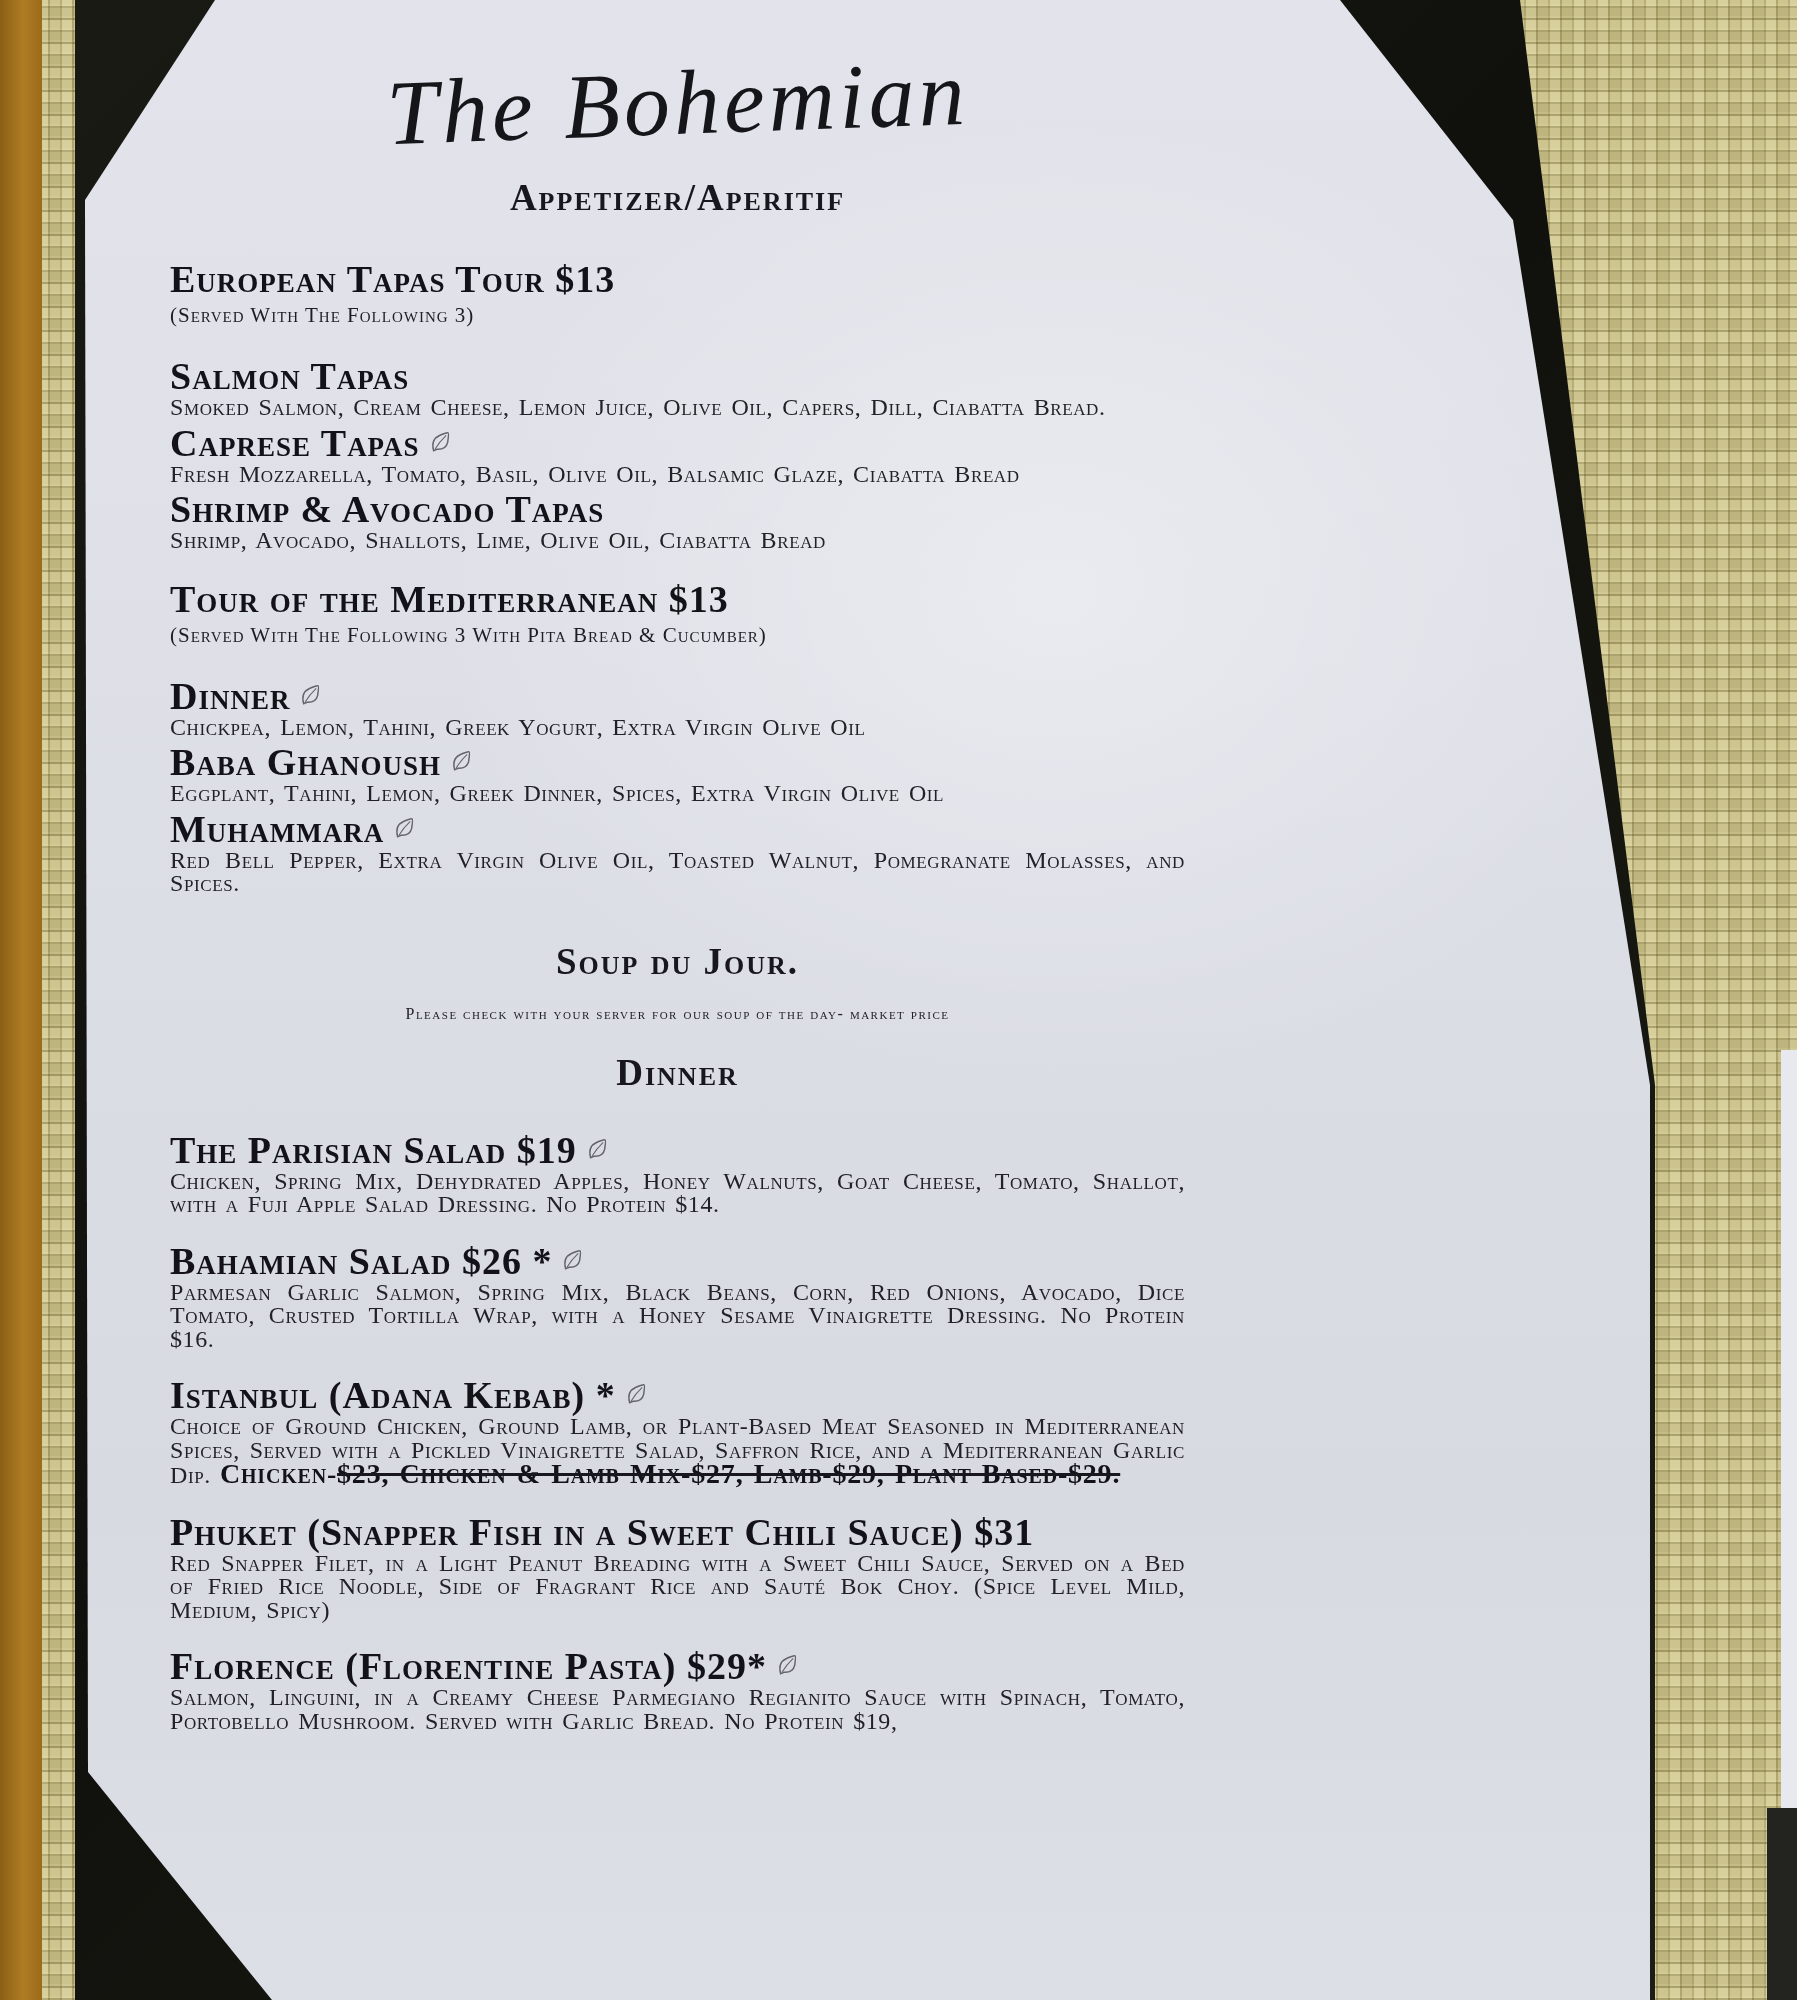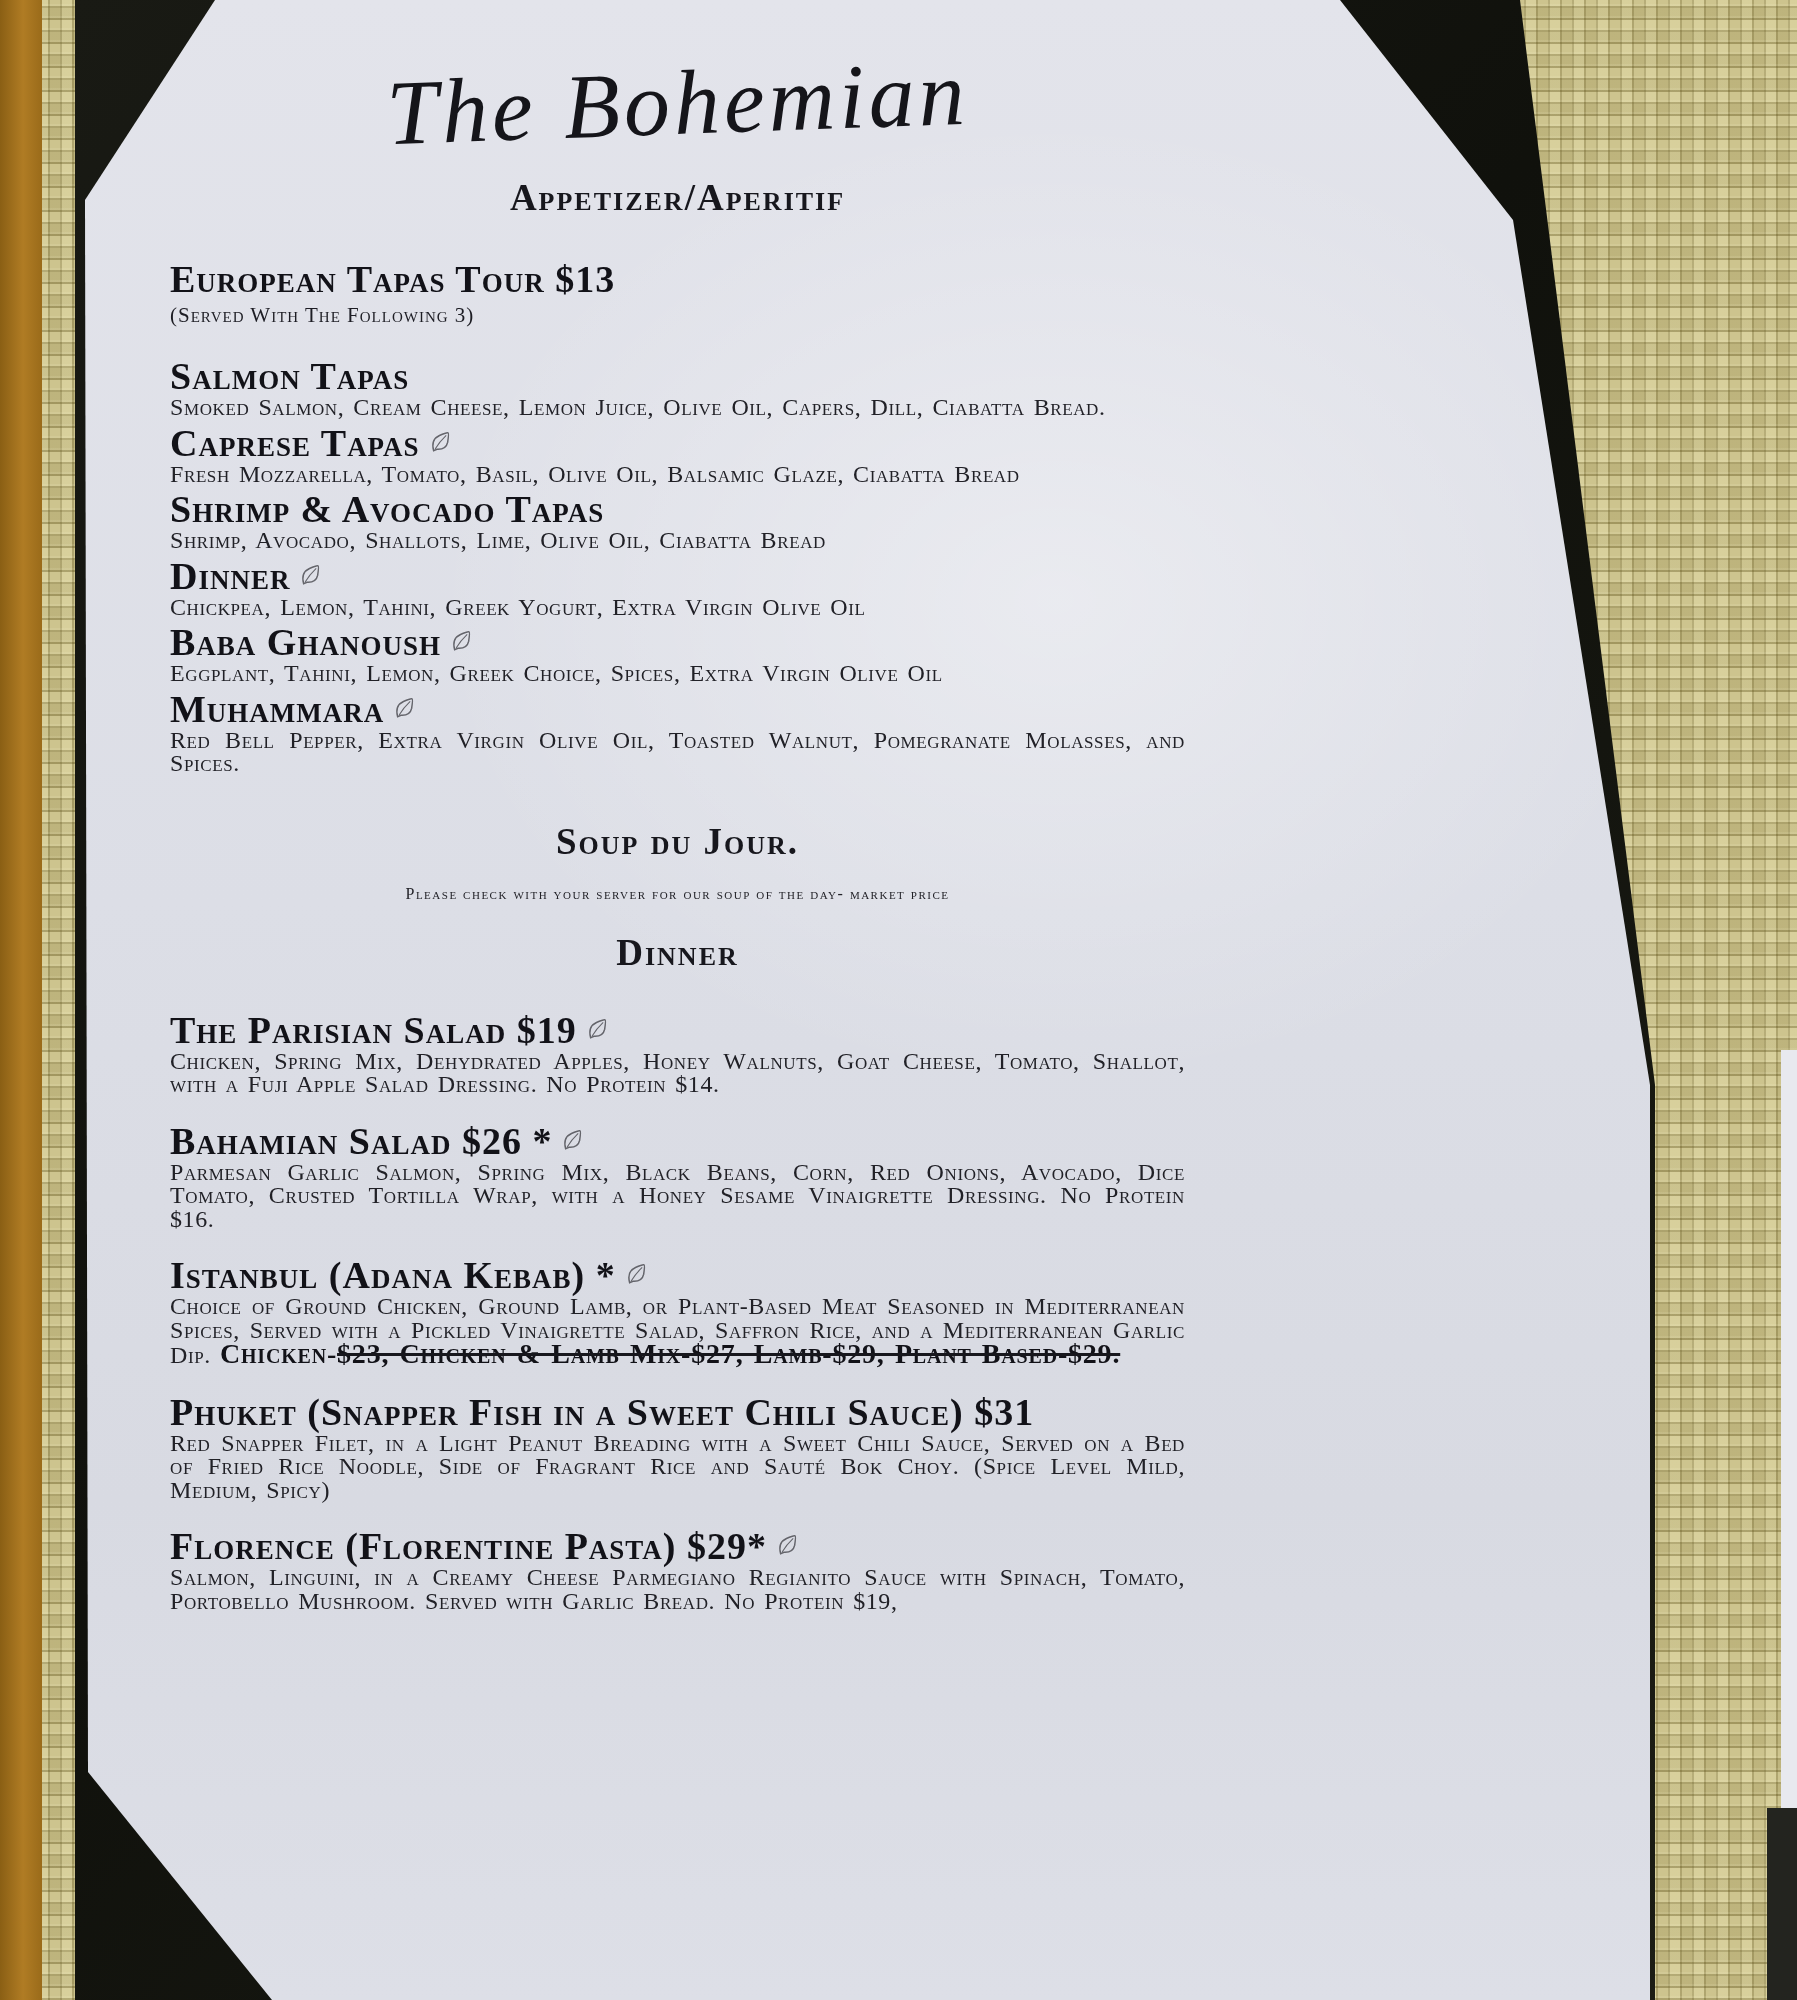--- a/index.html
+++ b/index.html
@@ -165,35 +165,39 @@
                 <path d="M6 19.5 Q12 12 20.5 6" fill="none" stroke="#3c3c42" stroke-width="1.2"></path>
               </svg></span></div>
         <p class="desc">Fresh Mozzarella, Tomato, Basil, Olive Oil, Balsamic Glaze, Ciabatta Bread</p>
       </div>
 
       <div class="item">
         <div class="item-title-row">Shrimp &amp; Avocado Tapas</div>
         <p class="desc">Shrimp, Avocado, Shallots, Lime, Olive Oil, Ciabatta Bread</p>
       </div>
 
+      <div class="item group-gap block-gap">
+        <div class="item-title-row">Tour of the Mediterranean $13</div>
+        <div class="item-note">(Served With The Following 3 With Pita Bread &amp; Cucumber)</div>
+      </div>
 
       <div class="item">
         <div class="item-title-row"><span>Dinner</span><span class="veg-icon"><svg viewBox="0 0 26 26">
                 <path d="M4 21 Q2.5 8 13 5 Q22 2.5 23 3.5 Q24 4 21 14 Q18 22 8 20 Z" fill="none" stroke="#3c3c42" stroke-width="1.7"></path>
                 <path d="M6 19.5 Q12 12 20.5 6" fill="none" stroke="#3c3c42" stroke-width="1.2"></path>
               </svg></span></div>
         <p class="desc">Chickpea, Lemon, Tahini, Greek Yogurt, Extra Virgin Olive Oil</p>
       </div>
 
       <div class="item">
         <div class="item-title-row"><span>Baba Ghanoush</span><span class="veg-icon"><svg viewBox="0 0 26 26">
                 <path d="M4 21 Q2.5 8 13 5 Q22 2.5 23 3.5 Q24 4 21 14 Q18 22 8 20 Z" fill="none" stroke="#3c3c42" stroke-width="1.7"></path>
                 <path d="M6 19.5 Q12 12 20.5 6" fill="none" stroke="#3c3c42" stroke-width="1.2"></path>
               </svg></span></div>
-        <p class="desc">Eggplant, Tahini, Lemon, Greek Choice, Spices, Extra Virgin Olive Oil</p>
+        <p class="desc">Eggplant, Tahini, Lemon, Greek Dinner, Spices, Extra Virgin Olive Oil</p>
       </div>
 
       <div class="item">
         <div class="item-title-row"><span>Muhammara</span><span class="veg-icon"><svg viewBox="0 0 26 26">
                 <path d="M4 21 Q2.5 8 13 5 Q22 2.5 23 3.5 Q24 4 21 14 Q18 22 8 20 Z" fill="none" stroke="#3c3c42" stroke-width="1.7"></path>
                 <path d="M6 19.5 Q12 12 20.5 6" fill="none" stroke="#3c3c42" stroke-width="1.2"></path>
               </svg></span></div>
         <p class="desc">Red Bell Pepper, Extra Virgin Olive Oil, Toasted Walnut, Pomegranate Molasses, and Spices.</p>
       </div>
 

